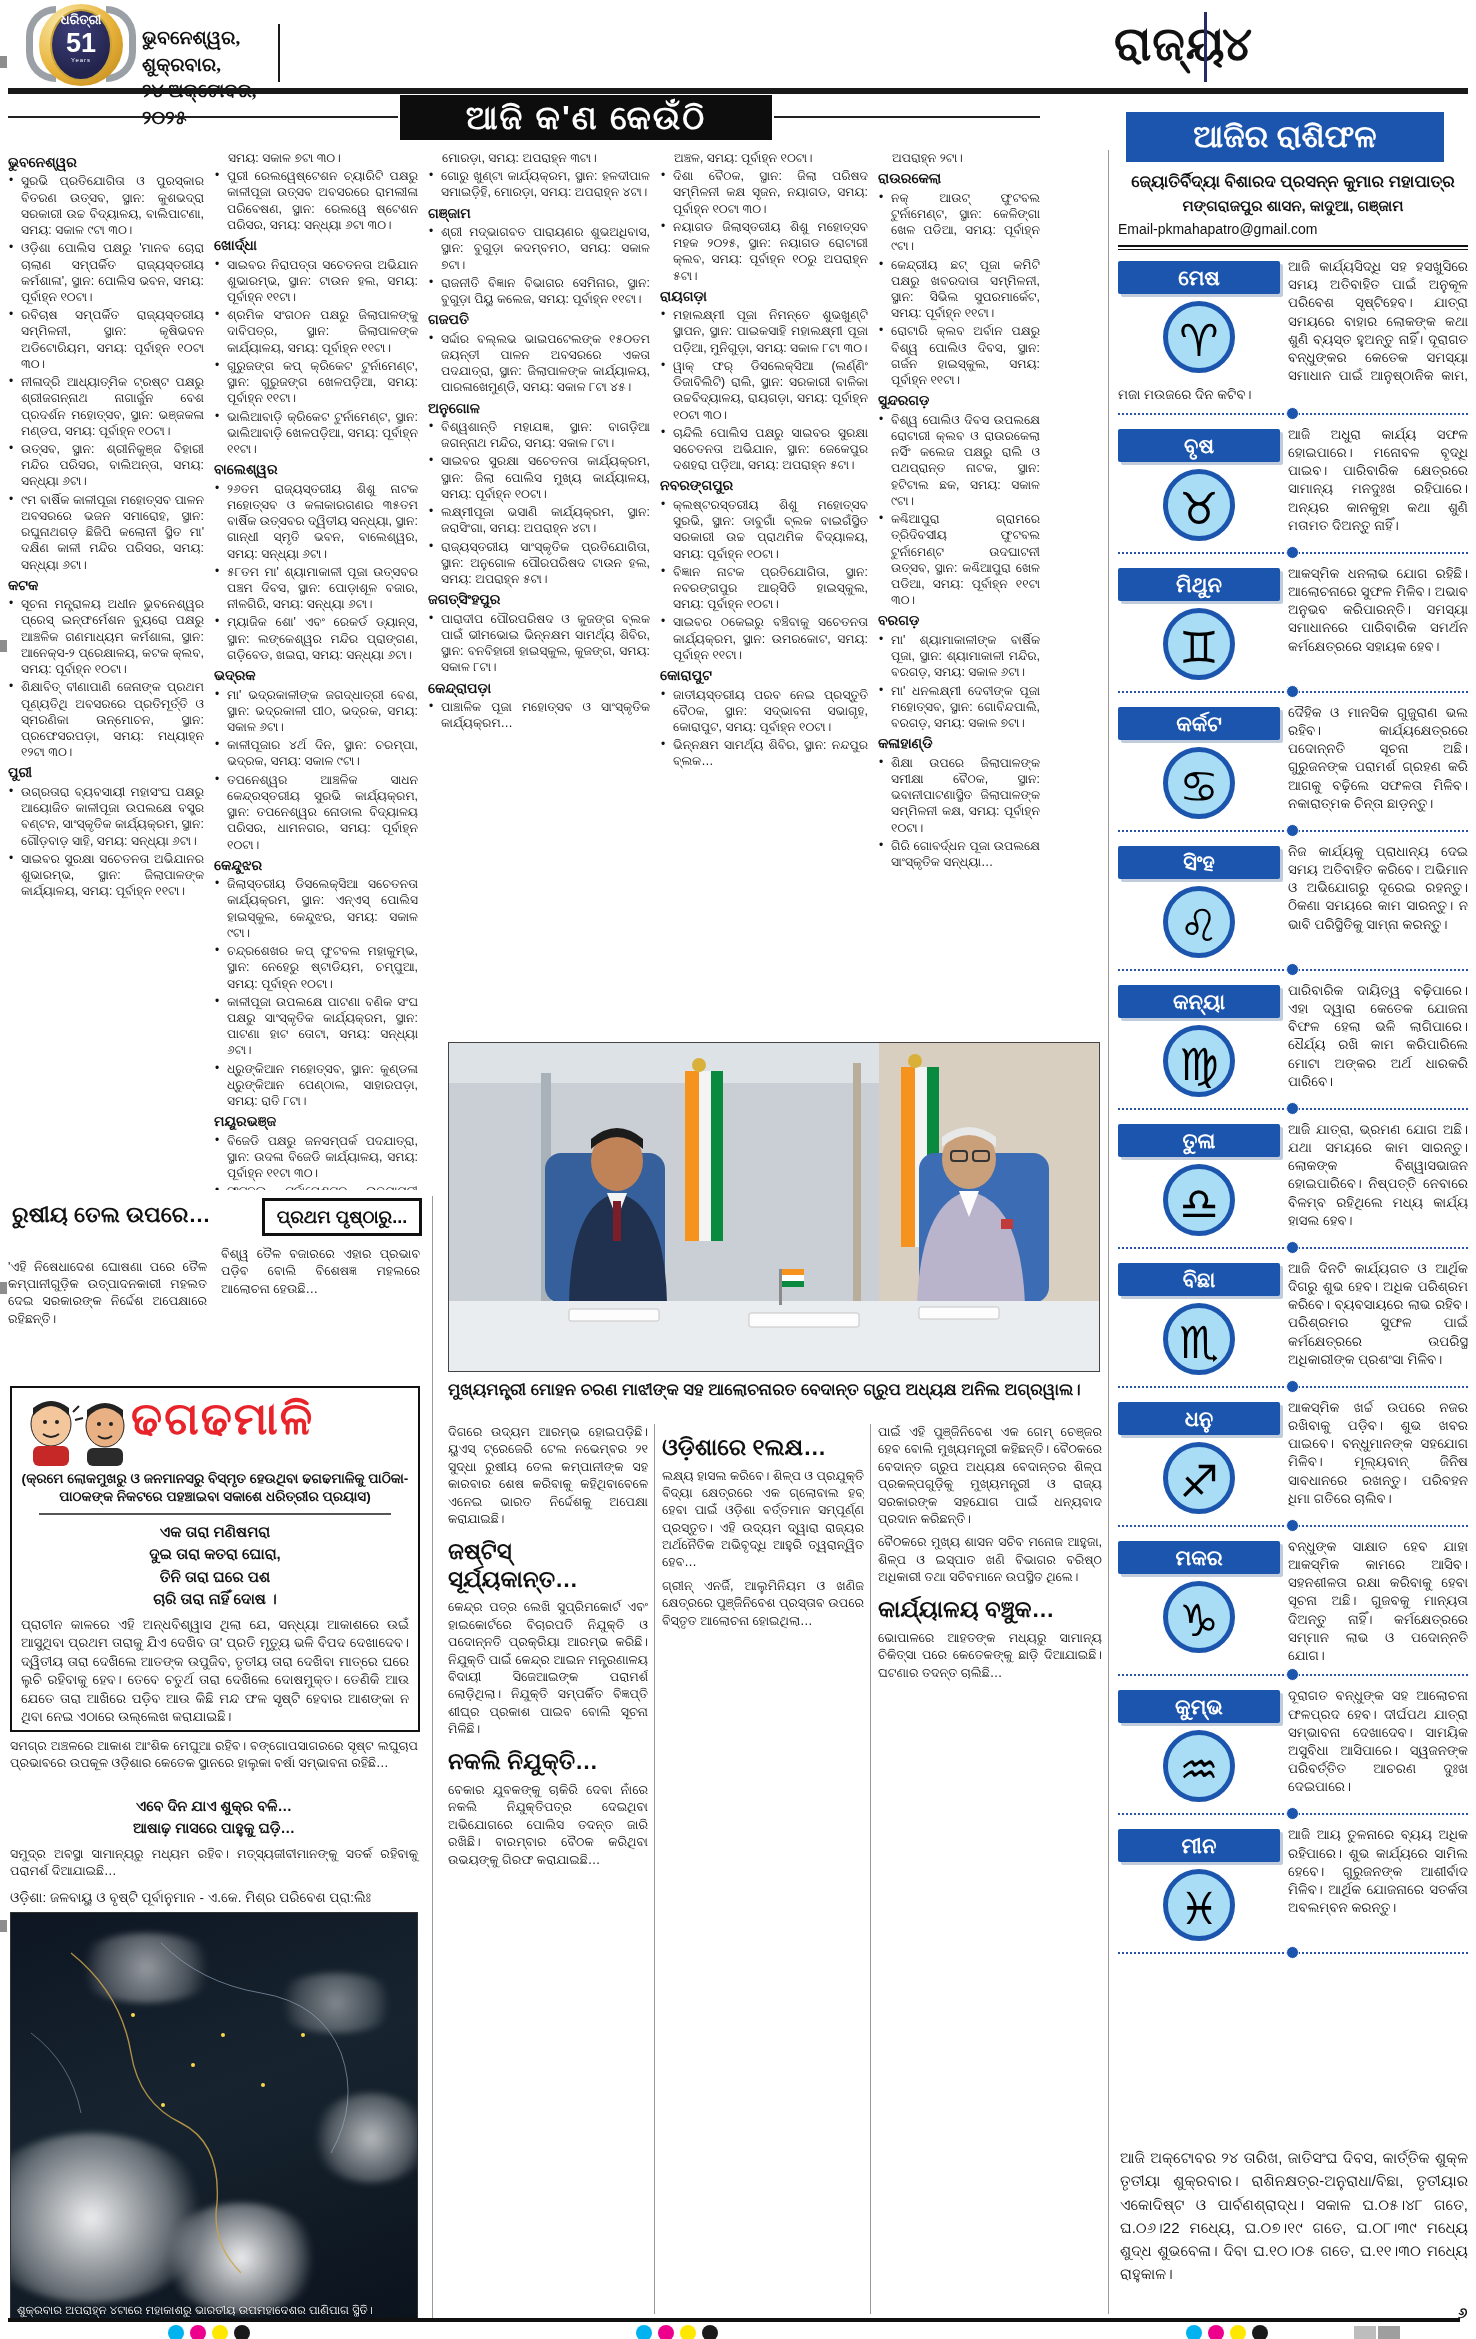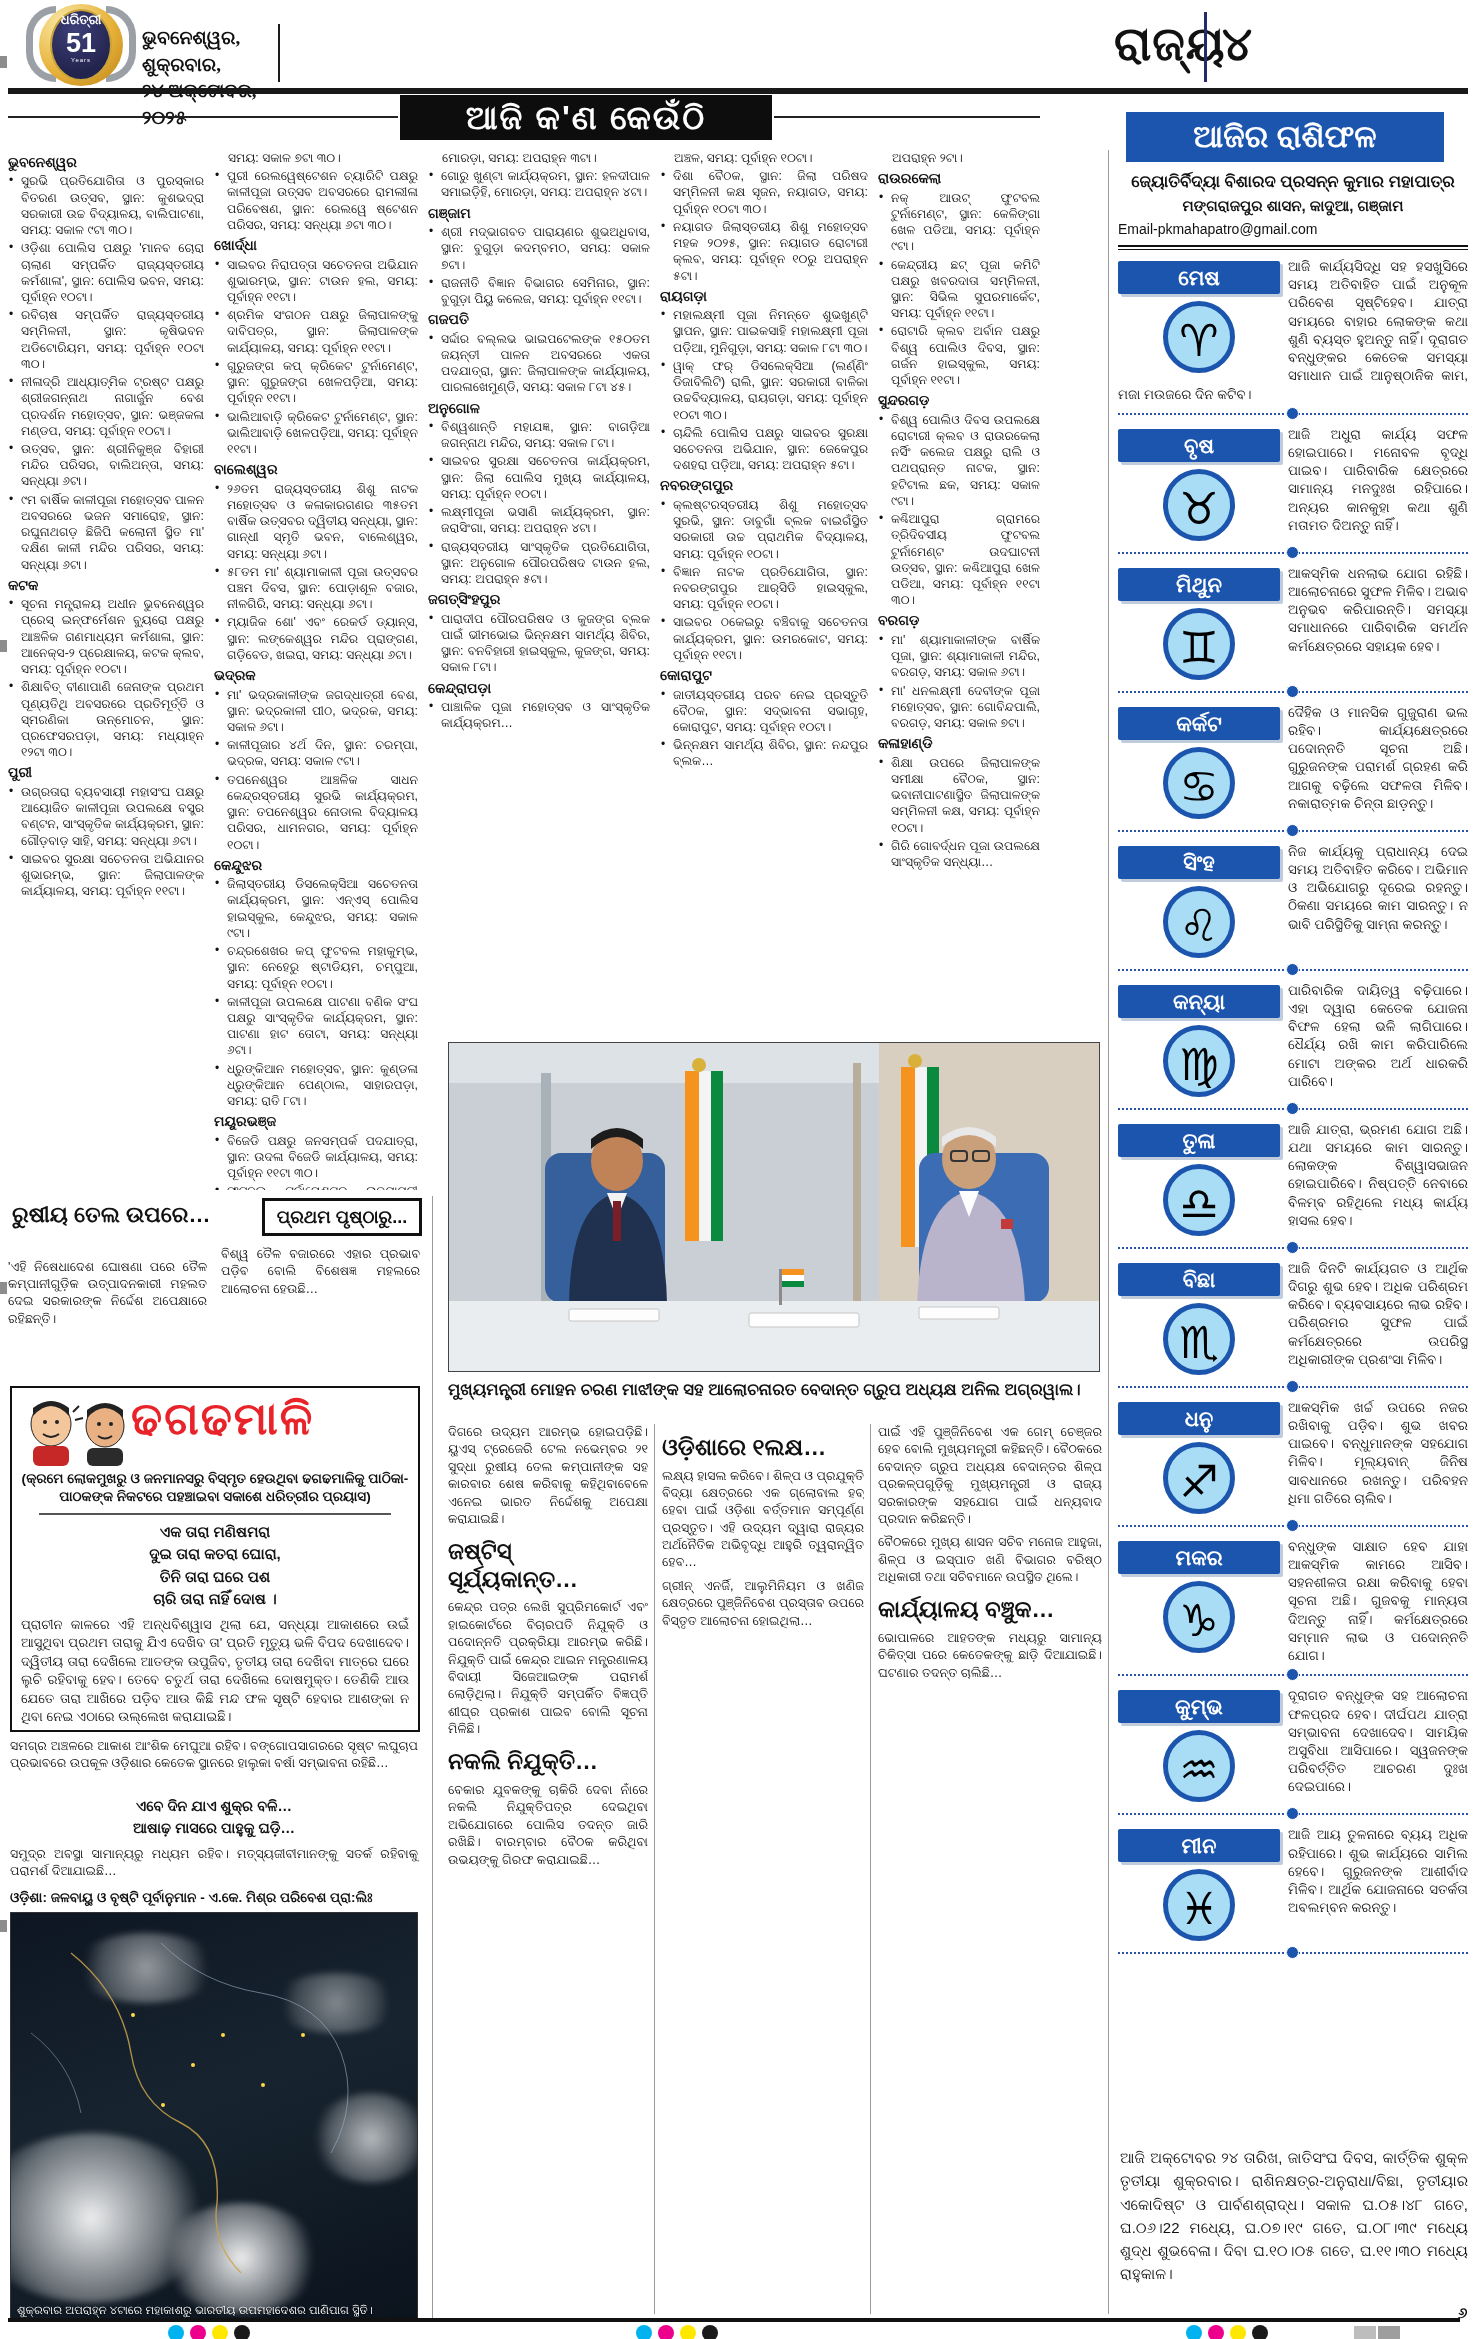--- a/index.html
+++ b/index.html
@@ -46,21 +46,21 @@
   .vrule{background:#9a9a9a;width:1px;}
   
   .cartoon{left:10px;top:1386px;width:410px;height:346px;border:2px solid #111;padding:6px 9px;}
   .ctitle{color:#e8232a;font-size:45px;font-weight:800;letter-spacing:2px;margin:0 0 0 86px;line-height:1.1;}
   .csub{font-size:13.6px;font-weight:bold;text-align:center;margin-top:4px;line-height:1.35;}
   .cdiv{border-top:2px solid #555;margin:6px 18px;}
   .verse{text-align:center;font-weight:bold;font-size:15px;line-height:1.5;}
   .cbody{font-size:13.2px;line-height:1.4;text-align:justify;margin-top:5px;}
   
   .wverse{text-align:center;font-weight:bold;font-size:14.5px;line-height:1.5;}
-  .wcredit{font-weight:bold;font-size:13.5px;}
+  .wcredit{font-weight:normal;font-size:13.5px;}
   .wmap{left:10px;top:1912px;width:408px;height:410px;background:linear-gradient(160deg,#0d1622 0%,#17242f 45%,#0b131d 100%);overflow:hidden;border:1px solid #333;}
   .cloud{position:absolute;border-radius:50%;filter:blur(3px);background:radial-gradient(circle,rgba(255,255,255,.92) 0%,rgba(255,255,255,.35) 55%,rgba(255,255,255,0) 75%);}
   .ydot{position:absolute;width:4px;height:4px;border-radius:50%;background:#ffd84a;}
   .wcap{position:absolute;left:6px;bottom:4px;right:6px;color:#fff;font-size:11.5px;text-shadow:0 1px 2px #000;}
   
   .photo{left:448px;top:1042px;width:652px;height:330px;border:1px solid #444;overflow:hidden;}
   .photo-cap{left:448px;top:1380px;width:652px;font-size:16.5px;font-weight:bold;}
   .mcol{font-size:12.6px;line-height:1.38;text-align:justify;overflow:hidden;}
   .mcol .mh{font-size:23px;font-weight:800;text-align:left;line-height:1.2;margin:10px 0 6px;}
   .mcol p{margin:0 0 6px;}

